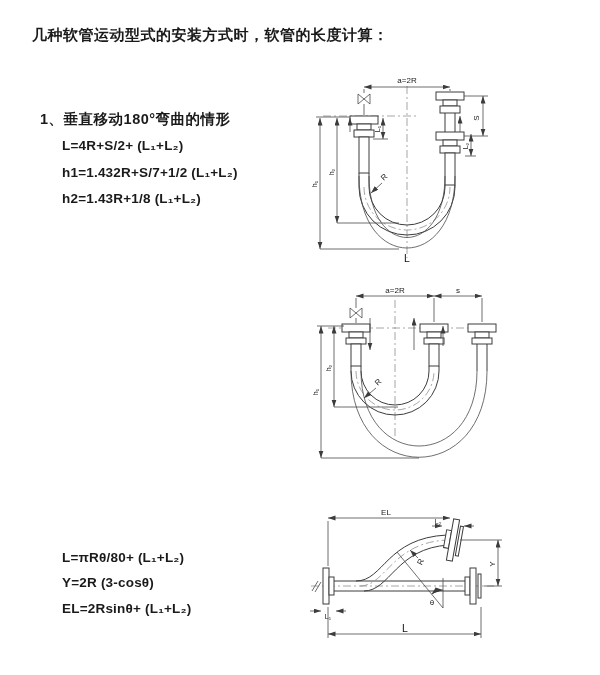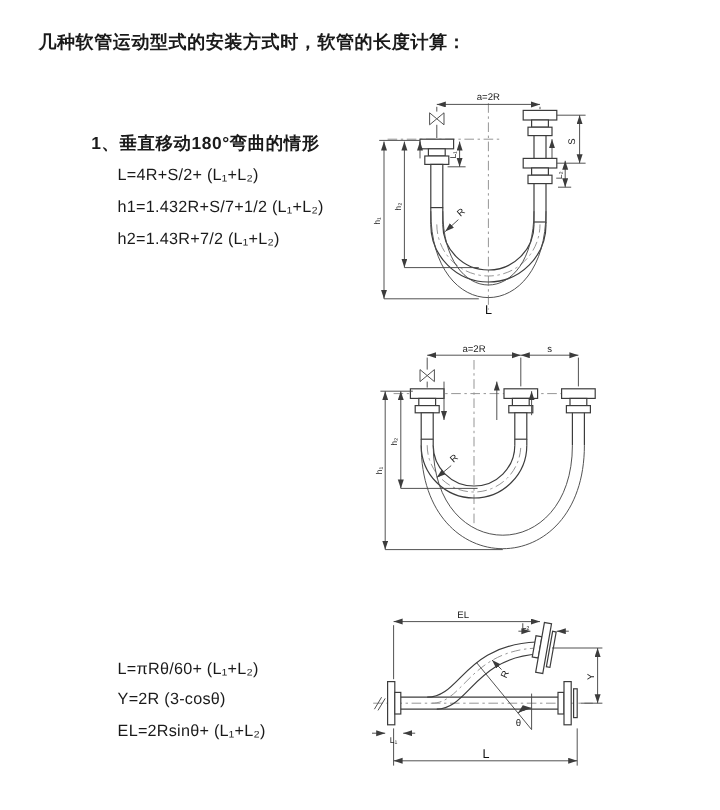--- a/index.html
+++ b/index.html
@@ -1,21 +1,21 @@
 <!DOCTYPE html>
 <html><head>
 <meta charset="utf-8">
 <style>
   html,body{margin:0;padding:0;background:#fff;}
   .page{position:relative;width:600px;height:675px;background:#ffffff;overflow:hidden;
         font-family:"Liberation Sans","DejaVu Sans",sans-serif;color:#1a1a1a;}
   .title{position:absolute;left:32px;top:26px;font-size:15px;font-weight:bold;letter-spacing:.5px;}
-  .section{position:absolute;left:40px;width:270px;margin-left:36px;}
+  .section{position:absolute;left:40px;width:270px;}
   .heading{position:absolute;left:0;top:0;font-size:14.5px;font-weight:bold;letter-spacing:.5px;white-space:nowrap;}
-  .formula{position:absolute;left:22px;font-size:13.5px;font-weight:400;white-space:nowrap;letter-spacing:.2px;}
+  .formula{position:absolute;left:22px;font-size:13.5px;font-weight:700;white-space:nowrap;letter-spacing:.2px;}
   svg{position:absolute;overflow:visible;}
   .ln{fill:none;stroke:#3c3c3c;stroke-width:1;}
   .thin{fill:none;stroke:#4a4a4a;stroke-width:.8;}
   .cl{fill:none;stroke:#909090;stroke-width:.8;stroke-dasharray:8 3 2 3;}
   .dim{fill:none;stroke:#4a4a4a;stroke-width:.8;}
   .fit{fill:#ffffff;stroke:#3c3c3c;stroke-width:1;}
   .lbl{font-family:"Liberation Sans","DejaVu Sans",sans-serif;font-size:8px;fill:#222;}
   .lbl-s{font-family:"Liberation Sans","DejaVu Sans",sans-serif;font-size:7px;fill:#222;}
   .lbl-b{font-family:"Liberation Sans","DejaVu Sans",sans-serif;font-size:10.5px;fill:#111;}
 </style>
@@ -23,21 +23,21 @@
 <body>
 
 <div class="page">
 
   <div class="title">几种软管运动型式的安装方式时，软管的长度计算：</div>
 
   <div class="section" style="top:110px;height:100px;">
     <div class="heading">1、垂直移动180°弯曲的情形</div>
     <div class="formula" style="top:28px;">L=4R+S/2+ (L₁+L₂)</div>
     <div class="formula" style="top:55px;">h1=1.432R+S/7+1/2 (L₁+L₂)</div>
-    <div class="formula" style="top:81px;">h2=1.43R+7/2 (L₁+L₂)</div>
+    <div class="formula" style="top:81px;">h2=1.43R+1/8 (L₁+L₂)</div>
   </div>
 
   <svg style="left:307px;top:72px;" width="225" height="196" viewBox="0 0 225 196">
     <defs>
       <marker id="a1e" markerWidth="9" markerHeight="6" refX="7.5" refY="2.5" orient="auto" markerUnits="userSpaceOnUse">
           <path d="M0,0L7.5,2.5L0,5Z" fill="#3c3c3c"></path>
         </marker>
       <marker id="a1s" markerWidth="9" markerHeight="6" refX="7.5" refY="2.5" orient="auto-start-reverse" markerUnits="userSpaceOnUse">
           <path d="M0,0L7.5,2.5L0,5Z" fill="#3c3c3c"></path>
         </marker>
@@ -205,21 +205,21 @@
       <line class="dim" x1="24" y1="121" x2="88" y2="121"></line>
       <text class="lbl-s" x="21" y="82" transform="rotate(-90 21 82)" text-anchor="middle">h₂</text>
     </g>
     <g>
       <text class="lbl" x="70" y="98" transform="rotate(-42 70 98)" text-anchor="middle">R</text>
       <line class="dim" x1="66" y1="102" x2="54" y2="112" marker-end="url(#a2e)"></line>
     </g>
   </svg>
 
   <div class="section" style="top:522px;height:100px;">
-    <div class="formula" style="top:28px;">L=πRθ/60+ (L₁+L₂)</div>
+    <div class="formula" style="top:28px;">L=πRθ/80+ (L₁+L₂)</div>
     <div class="formula" style="top:53px;">Y=2R (3-cosθ)</div>
     <div class="formula" style="top:79px;">EL=2Rsinθ+ (L₁+L₂)</div>
   </div>
 
   <svg style="left:298px;top:506px;" width="285" height="142" viewBox="0 0 285 142">
     <defs>
       <marker id="a3e" markerWidth="9" markerHeight="6" refX="7.5" refY="2.5" orient="auto" markerUnits="userSpaceOnUse">
           <path d="M0,0L7.5,2.5L0,5Z" fill="#3c3c3c"></path>
         </marker>
       <marker id="a3s" markerWidth="9" markerHeight="6" refX="7.5" refY="2.5" orient="auto-start-reverse" markerUnits="userSpaceOnUse">

